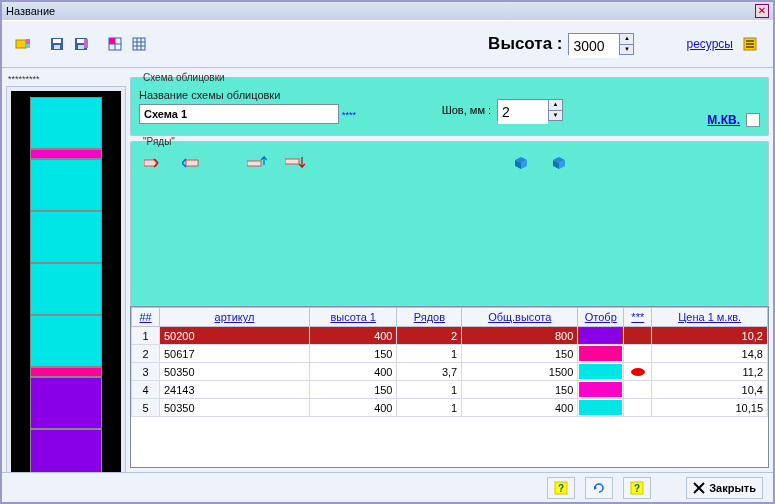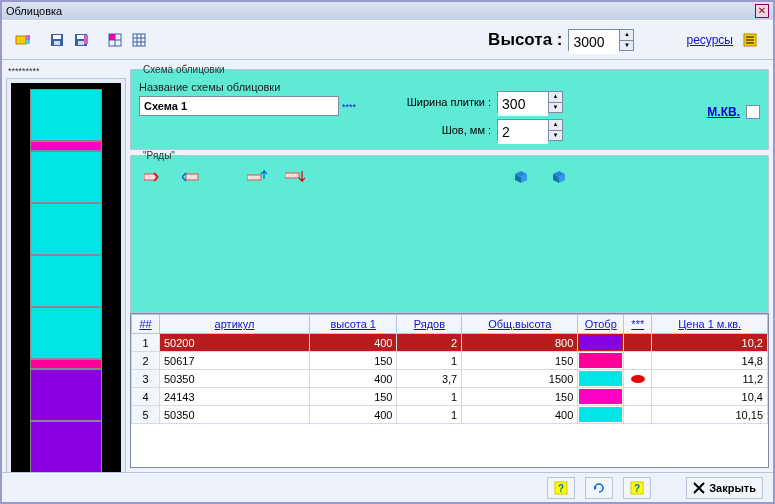--- a/index.html
+++ b/index.html
@@ -1,21 +1,21 @@
 <!DOCTYPE html>
 <html><head>
 <meta charset="utf-8">
 <style>
   * { box-sizing: border-box; margin: 0; padding: 0; }
   body { font-family: Arial, sans-serif; font-size: 11px; background: #000; }
   .window { width: 775px; height: 504px; background: #fff; border: 2px solid #99c; display: flex; flex-direction: column; }
   .titlebar { background: linear-gradient(#dbe4f0,#c4d2e8); height: 18px; display: flex; align-items: center; padding: 0 4px; justify-content: space-between;}
   .titlebar span { font-size: 11px; color: #000; }
   .close-x { width: 14px; height: 14px; border: 1px solid #806; background:#f0d6e0; color:#800; text-align:center; line-height:12px; font-size:10px; cursor:pointer; }
-  .toolbar { background:#eef3fb; border-top:1px solid #fff; border-bottom:1px solid #b8c4d8; height:40px; display:flex; align-items:center; padding:0 10px; }
+  .toolbar { background:#eef3fb; border-top:1px solid #fff; border-bottom:1px solid #b8c4d8; height:48px; display:flex; align-items:center; padding:0 10px; }
   .tbtn { width:22px; height:22px; display:inline-flex; align-items:center; justify-content:center; margin-right:2px; border:1px solid transparent; }
   .tsep { width:10px; }
   .toolbar-right { margin-left:auto; display:flex; align-items:center; gap:6px; }
   .height-lbl { font-weight:bold; font-size:17px; }
   .spin { display:inline-flex; align-items:stretch; border:1px solid #7a8ba8; background:#fff; height:22px;}
   .spin input { border:none; width:50px; font-size:14px; padding:12px 4px; text-align:left;}
   .spin .arrows{ width:14px; display:flex; flex-direction:column; border-left:1px solid #7a8ba8;}
   .spin .arrows div{flex:1;background:#e8edf5;text-align:center;font-size:6px;line-height:9px;cursor:pointer;border-bottom:1px solid #7a8ba8;}
   .spin .arrows div:last-child{border-bottom:none;}
   .res-link { color:#11c; text-decoration:underline; font-size:12px; cursor:pointer;}
@@ -53,21 +53,21 @@
   .fbtn{border:1px solid #b8c4d8;background:#f2f5fb;height:22px;min-width:24px;display:flex;align-items:center;justify-content:center;padding:0 6px;cursor:pointer;}
   .close-btn{display:flex;align-items:center;gap:4px;margin-left:25px;}
   .red-oval{width:14px;height:8px;background:#e00;border-radius:50%;display:inline-block;}
   .ico-svg{width:16px;height:16px;}
 </style>
 </head>
 <body>
 
 <div class="window">
   <div class="titlebar">
-    <span>Облицовка</span>
+    <span>Название</span>
     <div class="close-x">✕</div>
   </div>
 
   <div class="toolbar">
     <span class="tbtn">
         <svg class="ico-svg" viewBox="0 0 16 16">
           <rect x="1" y="4" width="10" height="8" fill="#fc0" stroke="#a80"></rect>
           <rect x="11" y="3" width="4" height="9" fill="#c6c"></rect>
           <rect x="11" y="8" width="4" height="4" fill="#6cc"></rect>
         </svg>
@@ -152,30 +152,20 @@
     <div class="right-col">
       <fieldset>
         <legend>Схема облицовки</legend>
         <div class="scheme-row">
           <div class="scheme-name-block">
             <div class="lbl">Название схемы облицовки</div>
             <input value="Схема 1" style="">
             <div class="stars">****</div>
           </div>
           <div class="dim-block">
-            <div class="dim-row">
-              <span class="lbl">Ширина плитки :</span>
-              <span class="spin">
-                <input value="300" style="">
-                <span class="arrows">
-                    <div>▲</div>
-                    <div>▼</div>
-                  </span>
-              </span>
-            </div>
             <div class="dim-row">
               <span class="lbl">Шов, мм :</span>
               <span class="spin">
                 <input value="2" style="">
                 <span class="arrows">
                     <div>▲</div>
                     <div>▼</div>
                   </span>
               </span>
             </div>

